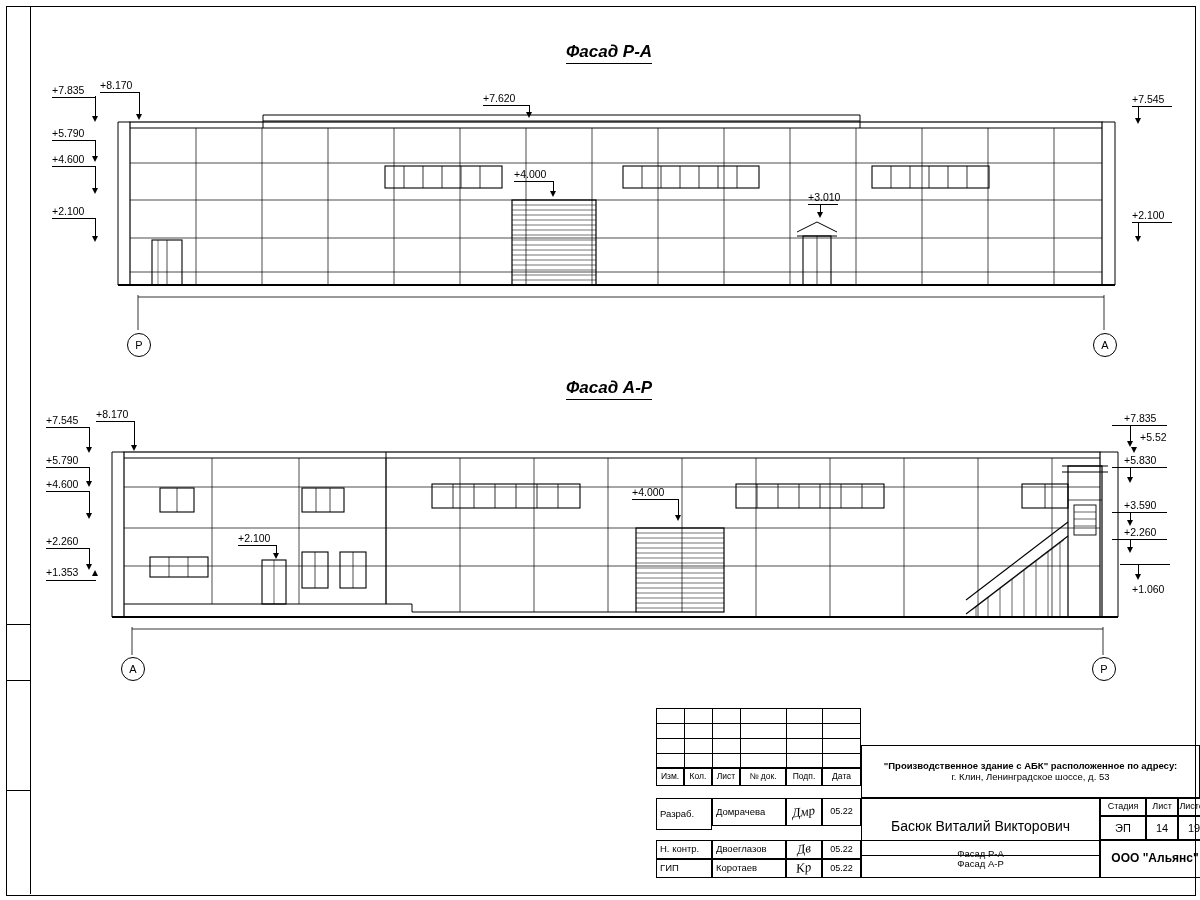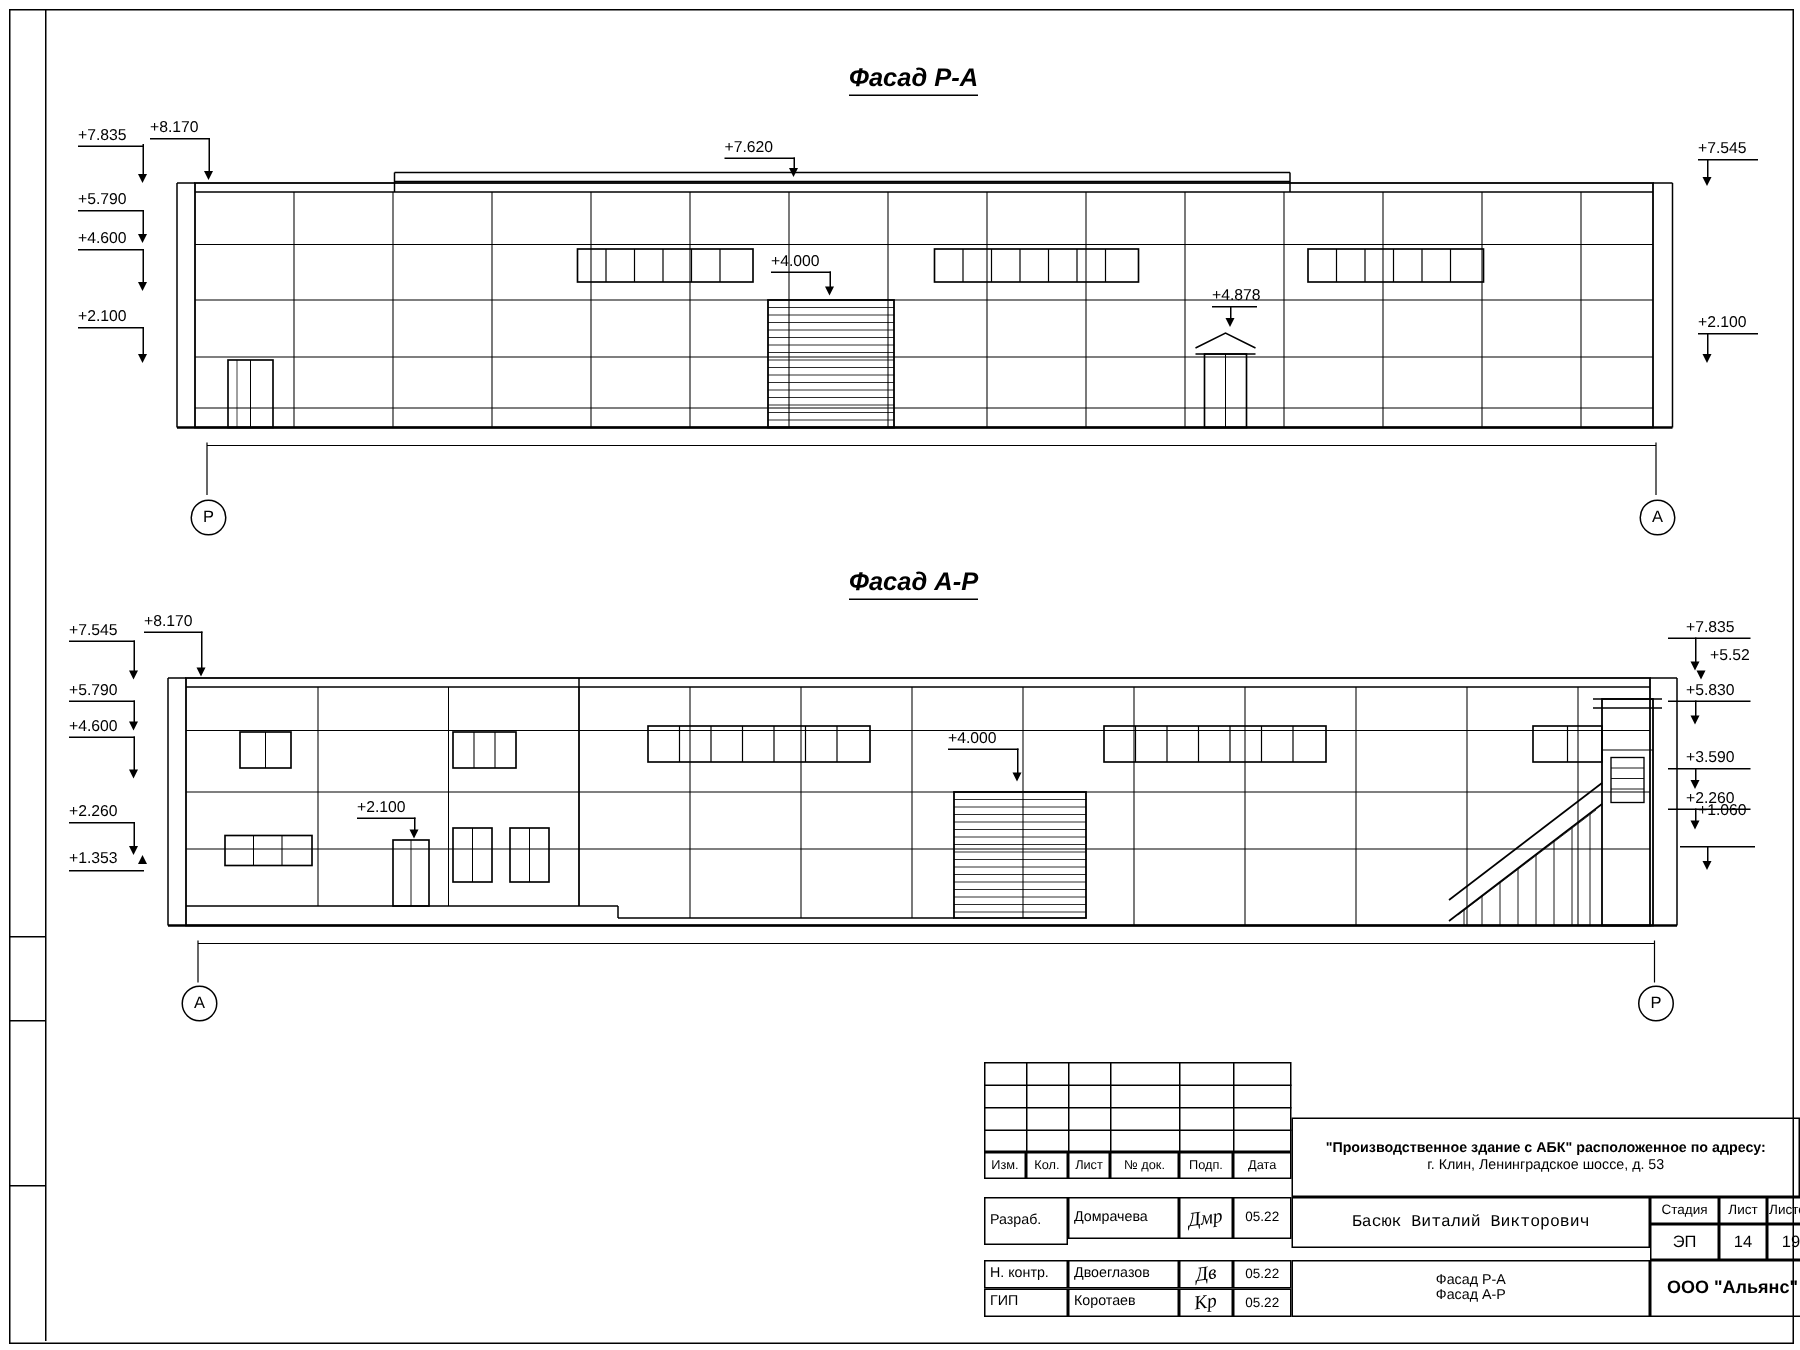--- a/index.html
+++ b/index.html
@@ -309,21 +309,21 @@
   <div class="lbl" style="left:483px;top:93px;">+7.620</div>
   <div class="vline" style="left:529px;top:105px;height:9px;"></div>
   <div class="arrow-d" style="left:526px;top:112px;"></div>
   <div class="hline" style="left:483px;top:105px;width:47px;"></div>
 
   <div class="lbl" style="left:514px;top:169px;">+4.000</div>
   <div class="vline" style="left:553px;top:181px;height:12px;"></div>
   <div class="arrow-d" style="left:550px;top:191px;"></div>
   <div class="hline" style="left:514px;top:181px;width:40px;"></div>
 
-  <div class="lbl" style="left:808px;top:192px;">+4.878</div>
+  <div class="lbl" style="left:808px;top:192px;">+3.010</div>
   <div class="vline" style="left:820px;top:204px;height:10px;"></div>
   <div class="arrow-d" style="left:817px;top:212px;"></div>
   <div class="hline" style="left:808px;top:204px;width:30px;"></div>
 
   <div class="axis" style="left:127px;top:333px;">Р</div>
   <div class="axis" style="left:1093px;top:333px;">А</div>
 
   <div class="lbl" style="left:46px;top:415px;">+7.545</div>
   <div class="vline" style="left:89px;top:427px;height:22px;"></div>
   <div class="arrow-d" style="left:86px;top:447px;"></div>
@@ -374,21 +374,21 @@
   <div class="lbl" style="left:1124px;top:500px;">+3.590</div>
   <div class="vline" style="left:1130px;top:512px;height:10px;"></div>
   <div class="arrow-d" style="left:1127px;top:520px;"></div>
   <div class="hline" style="left:1112px;top:512px;width:55px;"></div>
 
   <div class="lbl" style="left:1124px;top:527px;">+2.260</div>
   <div class="vline" style="left:1130px;top:539px;height:10px;"></div>
   <div class="arrow-d" style="left:1127px;top:547px;"></div>
   <div class="hline" style="left:1112px;top:539px;width:55px;"></div>
 
-  <div class="lbl" style="left:1132px;top:535px;">+1.060</div>
+  <div class="lbl" style="left:1132px;top:584px;">+1.060</div>
   <div class="vline" style="left:1138px;top:564px;height:12px;"></div>
   <div class="arrow-d" style="left:1135px;top:574px;"></div>
   <div class="hline" style="left:1120px;top:564px;width:50px;"></div>
 
   <div class="lbl" style="left:632px;top:487px;">+4.000</div>
   <div class="vline" style="left:678px;top:499px;height:18px;"></div>
   <div class="arrow-d" style="left:675px;top:515px;"></div>
   <div class="hline" style="left:632px;top:499px;width:47px;"></div>
 
   <div class="axis" style="left:121px;top:657px;">А</div>
@@ -433,21 +433,21 @@
         <span class="sig">Кр</span>
       </div>
     <div class="cell" style="left:166px;top:151px;width:39px;height:19px;font-size:9px;">05.22</div>
 
 
     <div class="cell" style="left:205px;top:37px;width:339px;height:53px;flex-direction:column;">
       <span style="font-weight:bold;font-size:9.5px;">"Производственное здание с АБК" расположенное по адресу:</span>
       <span style="font-size:9.5px;">г. Клин, Ленинградское шоссе, д. 53</span>
     </div>
 
-    <div class="cell" style="left:205px;top:90px;width:239px;height:34px;font-size:11px;font-family:Liberation Mono, monospace;">Басюк Виталий Викторович</div>
+    <div class="cell" style="left:205px;top:90px;width:239px;height:58px;font-size:14px;">Басюк Виталий Викторович</div>
 
     <div class="cell" style="left:444px;top:90px;width:46px;height:18px;font-size:9px;">Стадия</div>
     <div class="cell" style="left:490px;top:90px;width:32px;height:18px;font-size:9px;">Лист</div>
     <div class="cell" style="left:522px;top:90px;width:32px;height:18px;font-size:9px;">Листов</div>
     <div class="cell" style="left:444px;top:108px;width:46px;height:24px;font-size:11px;">ЭП</div>
     <div class="cell" style="left:490px;top:108px;width:32px;height:24px;font-size:11px;">14</div>
     <div class="cell" style="left:522px;top:108px;width:32px;height:24px;font-size:11px;">19</div>
 
     <div class="cell" style="left:205px;top:132px;width:239px;height:38px;flex-direction:column;">
       <span style="font-size:9.5px;">Фасад Р-А</span>

